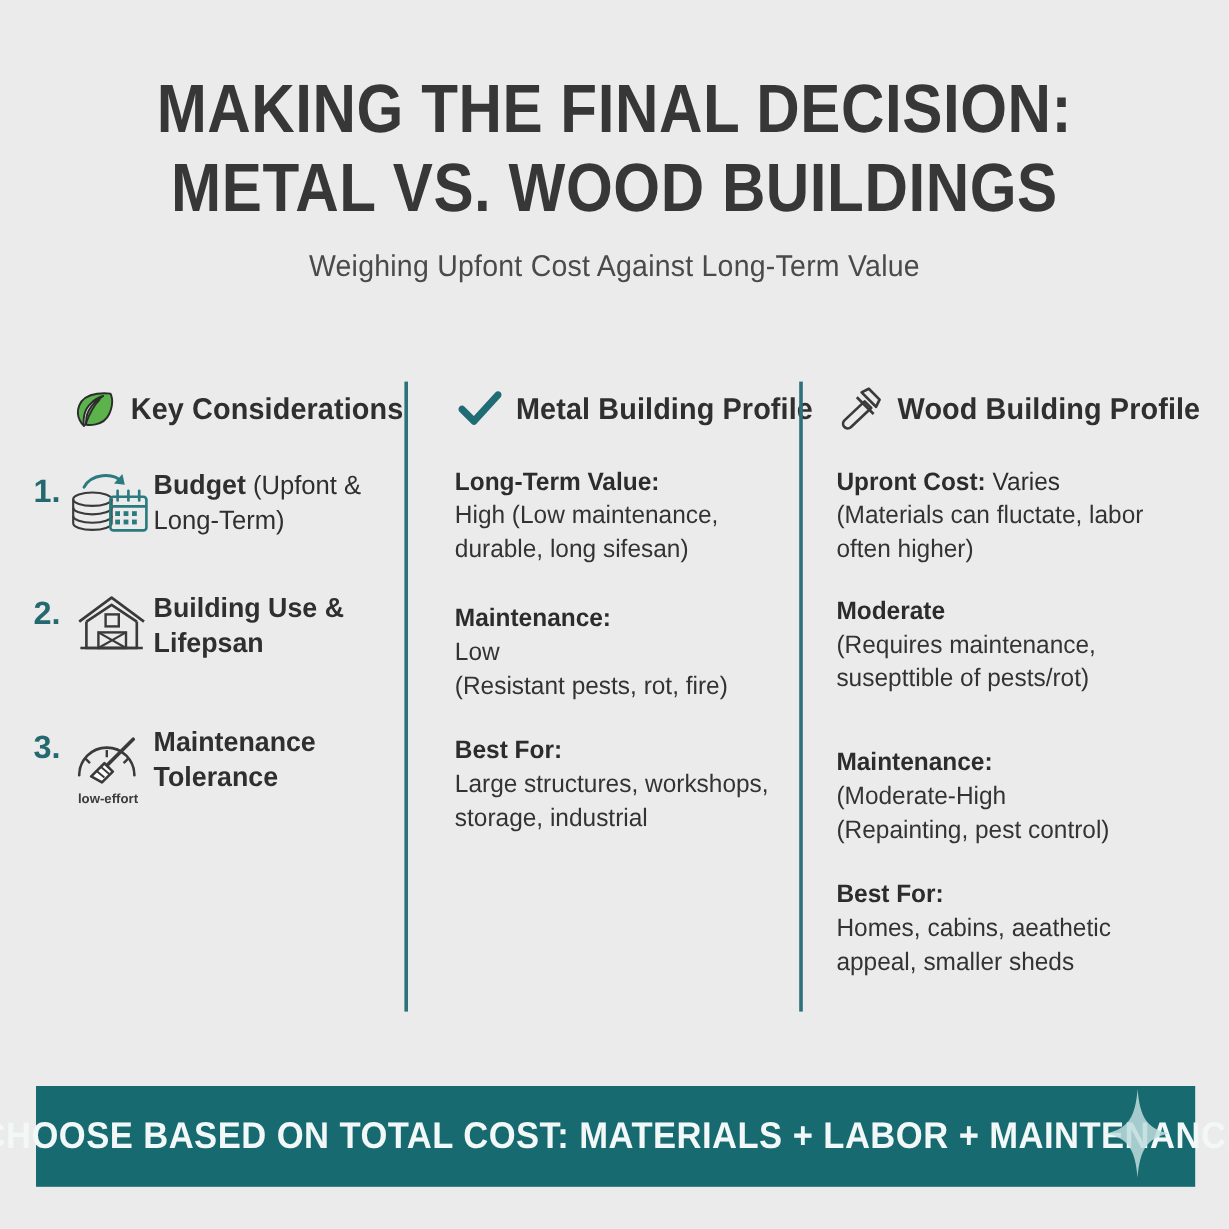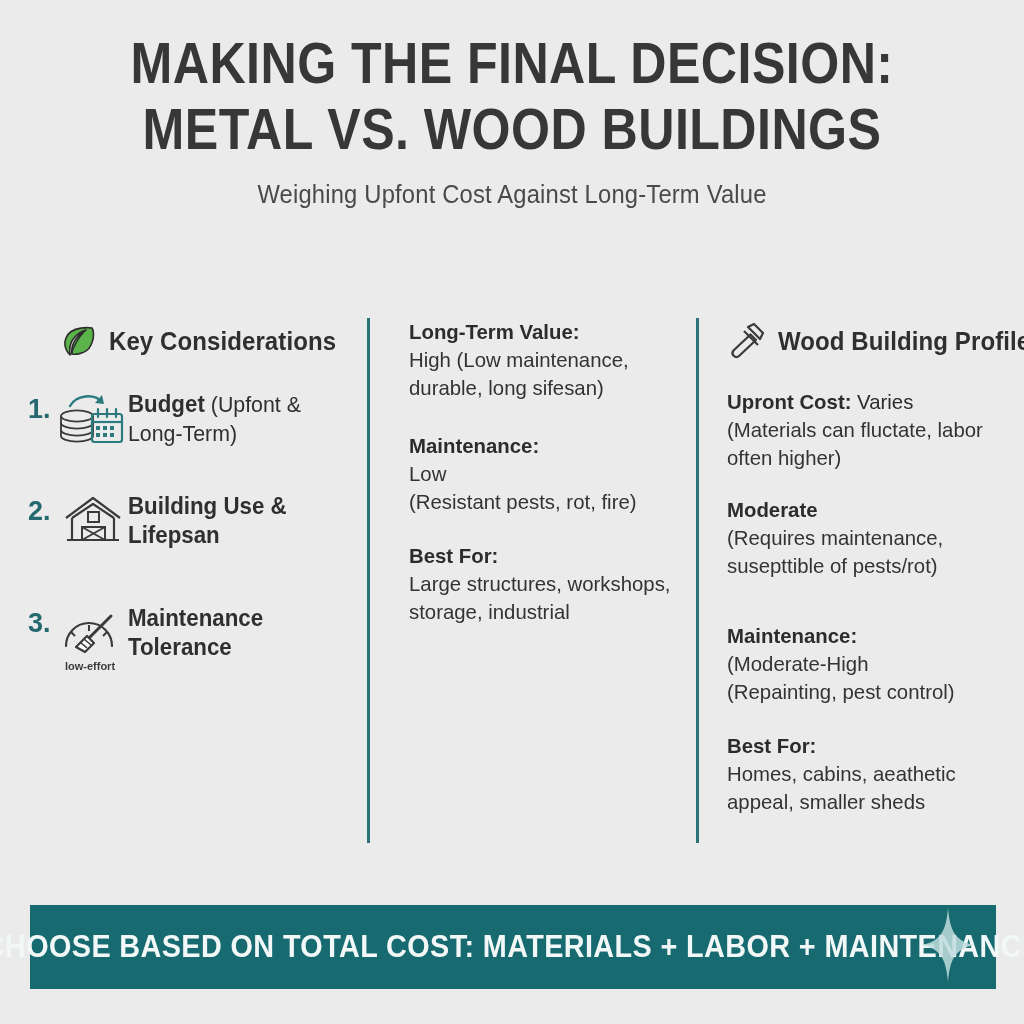--- a/index.html
+++ b/index.html
@@ -11,21 +11,21 @@
     height: 1024px;
     background: #ebebeb;
     font-family: "Liberation Sans", sans-serif;
     color: #333333;
     overflow: hidden;
     position: relative;
   }
 
   
   .header {
-    padding-top: 30px;
+    padding-top: 58px;
     text-align: center;
   }
   .title-line {
     font-family: "Liberation Sans Narrow", "Liberation Sans", sans-serif;
     font-weight: bold;
     font-size: 57px;
     line-height: 66px;
     letter-spacing: 0.5px;
     color: #373737;
     text-transform: uppercase;
@@ -48,21 +48,21 @@
     top: 318px;
     left: 0;
     width: 1024px;
     height: 525px;
     display: flex;
   }
   .col {
     position: relative;
     box-sizing: border-box;
   }
-  .col-left  { width: 367px; padding-left: 28px; }
+  .col-left  { width: 337px; padding-left: 28px; }
   .col-mid   { width: 329px; padding-left: 39px; border-left: 3px solid #2b7279; }
   .col-right { width: 320px; padding-left: 28px; border-left: 3px solid #2b7279; }
 
   .col-head {
     display: flex;
     align-items: center;
     height: 46px;
     margin-bottom: 24px;
   }
   .col-head.left-head { padding-left: 30px; }
@@ -277,20 +277,28 @@
         </svg>
         <span class="icon-caption">low-effort</span>
       </span>
       <span class="consider-text">
         <b>Maintenance Tolerance</b>
       </span>
     </div>
   </div>
 
   <div class="col col-mid">
+    <div class="col-head">
+      <span class="col-head-icon">
+        <svg width="36" height="30" viewBox="0 0 36 30">
+          <path d="M3 15 L13 25 L33 3" fill="none" stroke="#1f6d74" stroke-width="6" stroke-linecap="round" stroke-linejoin="round"></path>
+        </svg>
+      </span>
+      <span class="col-head-label">Metal Building Profile</span>
+    </div>
 
 
     <div class="profile-block" style="margin-bottom:30px;">
       <div class="lead"><span>Long-Term Value:</span></div>
       <div class="body">High (Low maintenance, durable, long sifesan)</div>
     </div>
 
     <div class="profile-block" style="margin-bottom:26px;">
       <div class="lead"><span>Maintenance:</span></div>
       <div class="body" style="white-space:pre-line;">Low

